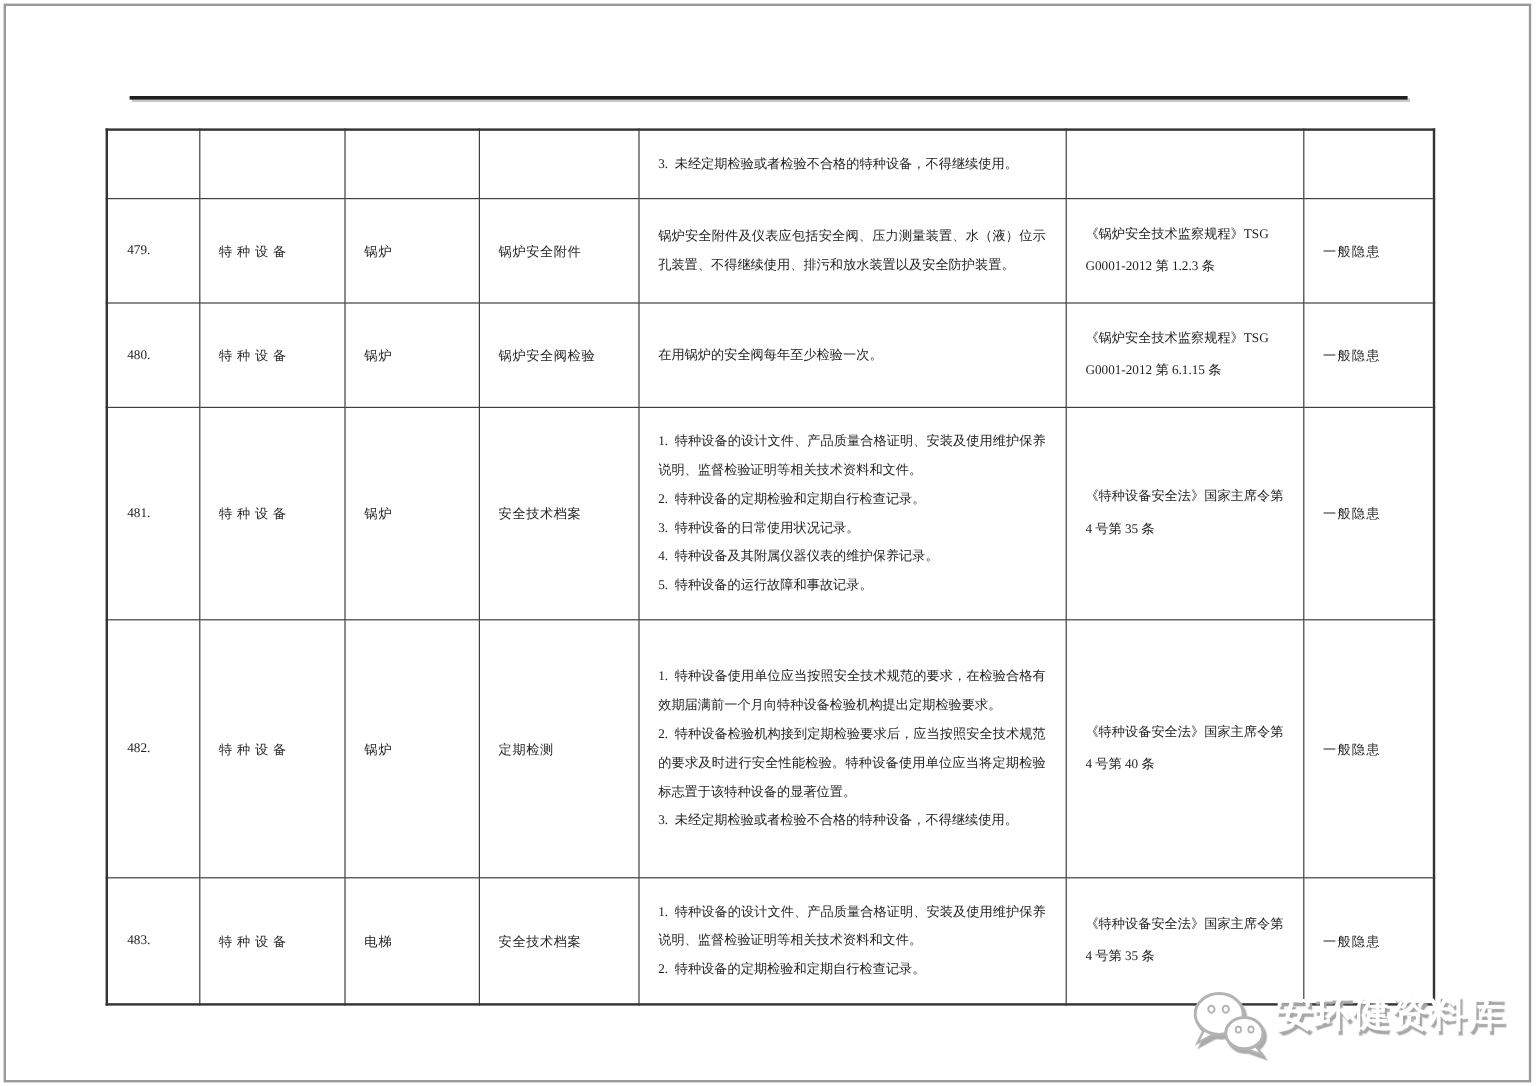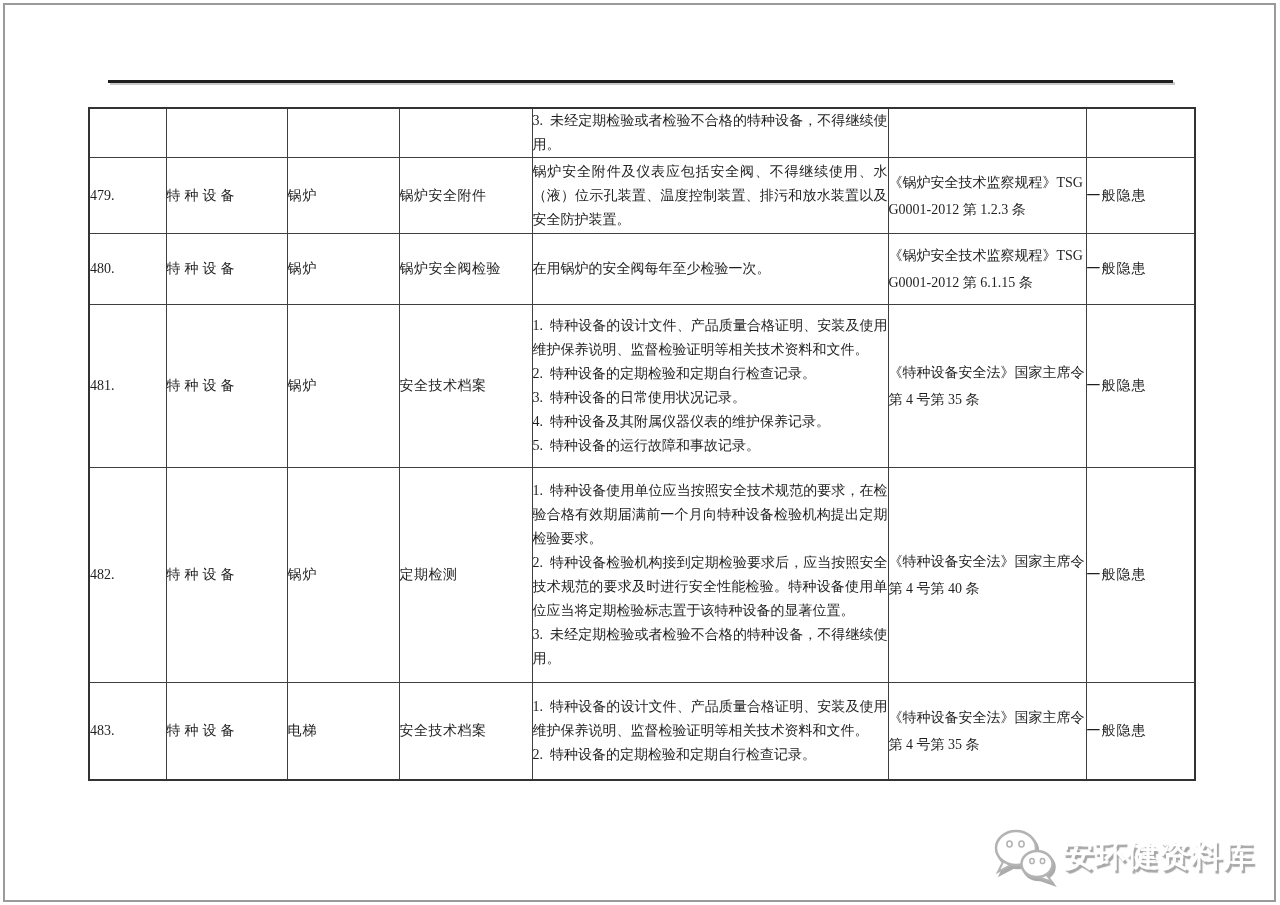--- a/index.html
+++ b/index.html
@@ -13,36 +13,36 @@
   }
   .top-rule{
     position:absolute;left:108px;top:80px;width:1065px;height:3px;
     background:#1f1f1f;box-shadow:2px 2px 0 #c9c9c9;
   }
   table.grid{
     position:absolute;left:88px;top:107px;width:1106px;
     border-collapse:collapse;table-layout:fixed;border:2px solid #333333;
   }
   table.grid td{
-    border:1px solid #3f3f3f;font-size:14px;vertical-align:middle;
-    padding:0;overflow:hidden;
+    border:1px solid #3f3f3f;font-size:11px;vertical-align:middle;
+    padding:16px;overflow:hidden;
   }
   tr.r0{height:48px;} tr.r1{height:76px;} tr.r2{height:71px;}
   tr.r3{height:163px;} tr.r4{height:215px;} tr.r5{height:97px;}
   td.c-no{}
   td.c-cat{padding-left:13px;letter-spacing:4px;}
   td.c-sub{padding-left:13px;letter-spacing:1px;}
   td.c-item{padding-left:13px;letter-spacing:0.5px;}
   td.c-desc{padding:2px 8px 2px 7px;font-size:16px;line-height:24px;}
   td.c-desc .para{text-align:justify;text-justify:inter-ideograph;}
   td.c-ref{padding:2px 8px 2px 12px;font-size:16px;line-height:27px;}
   td.c-level{text-align:left;letter-spacing:1px;}
   .watermark{
     position:absolute;left:993px;top:824px;height:64px;
-    display:flex;align-items:center;gap:6px;
+    display:flex;gap:6px;
   }
   .wm-icon{filter:drop-shadow(2px 3px 0px #ababab);}
   .wm-text{
     font-family:"Liberation Sans","DejaVu Sans",sans-serif;
     font-size:31px;font-weight:bold;color:#ffffff;letter-spacing:1px;
     text-shadow:2px 3px 1px #a6a6a6;white-space:nowrap;
   }
 </style>
 </head>
 <body>
@@ -72,21 +72,21 @@
           </td>
         <td class="c-ref"></td>
         <td class="c-level"></td>
       </tr>
       <tr class="r1">
         <td class="c-no">479.</td>
         <td class="c-cat">特种设备</td>
         <td class="c-sub">锅炉</td>
         <td class="c-item">锅炉安全附件</td>
         <td class="c-desc">
-            <div class="para">锅炉安全附件及仪表应包括安全阀、不得继续使用、水（液）位示孔装置、温度控制装置、排污和放水装置以及安全防护装置。</div>
+            <div class="para">锅炉安全附件及仪表应包括安全阀、压力测量装置、水（液）位示孔装置、不得继续使用、排污和放水装置以及安全防护装置。</div>
           </td>
         <td class="c-ref">《锅炉安全技术监察规程》TSG G0001-2012 第 1.2.3 条</td>
         <td class="c-level">一般隐患</td>
       </tr>
       <tr class="r2">
         <td class="c-no">480.</td>
         <td class="c-cat">特种设备</td>
         <td class="c-sub">锅炉</td>
         <td class="c-item">锅炉安全阀检验</td>
         <td class="c-desc">

